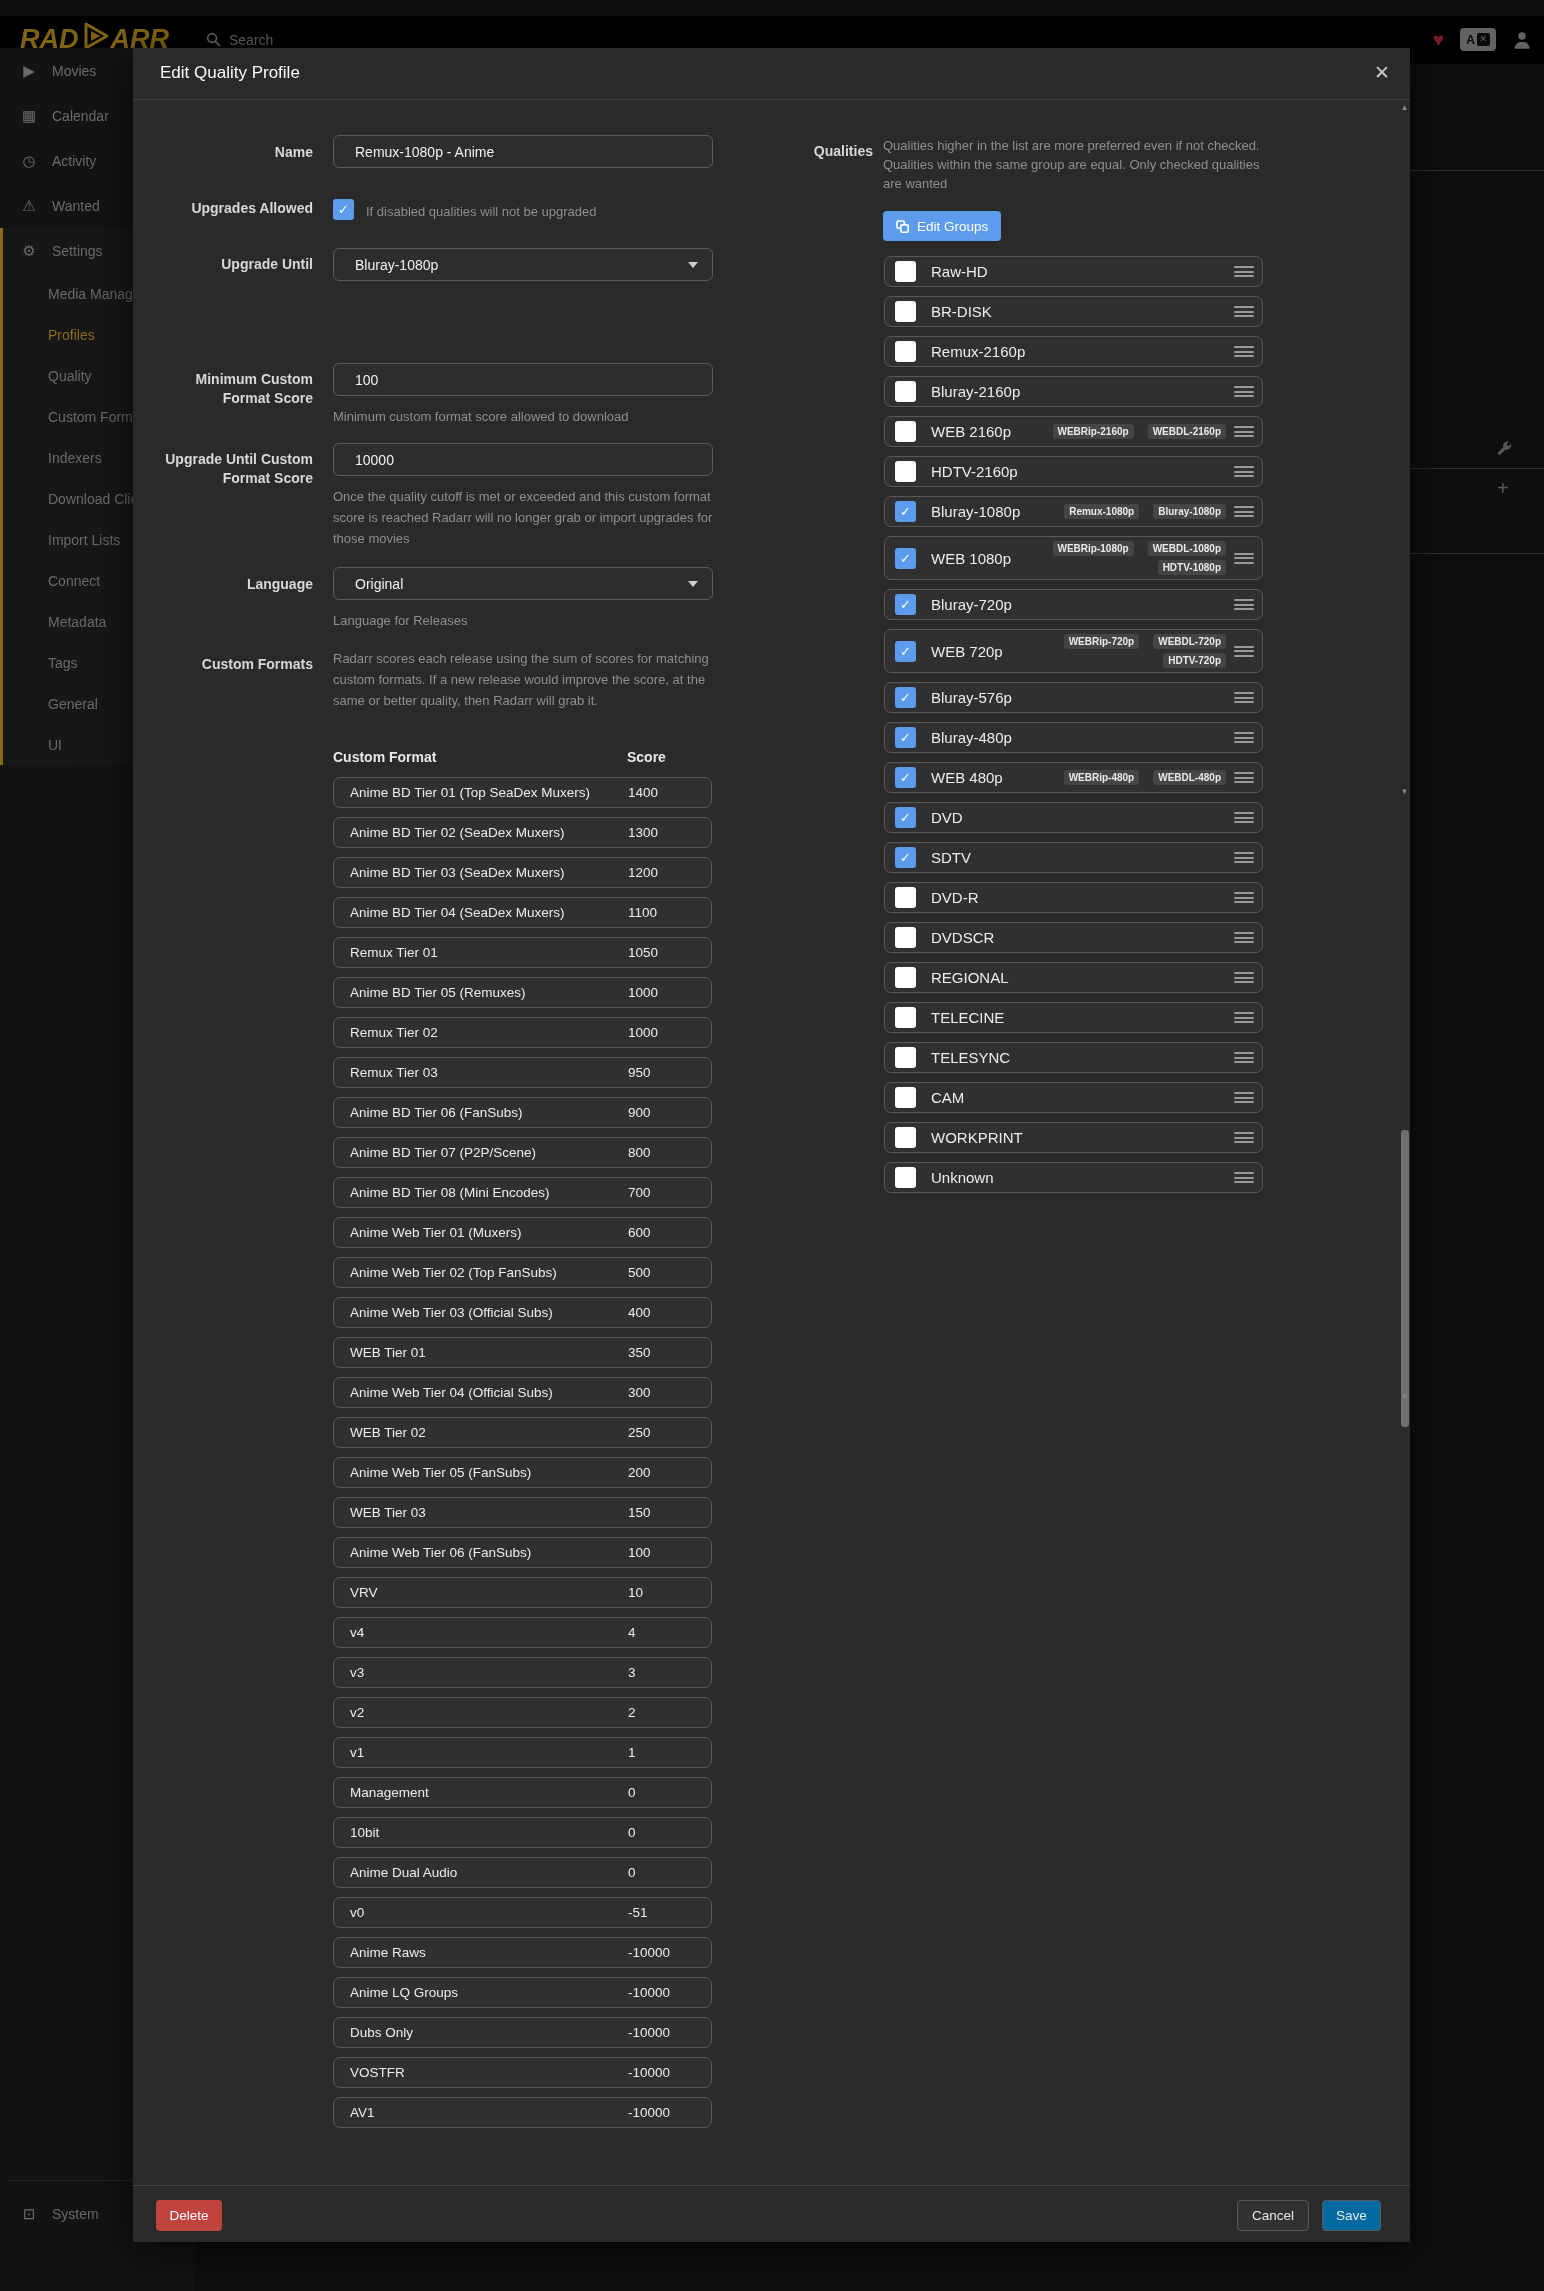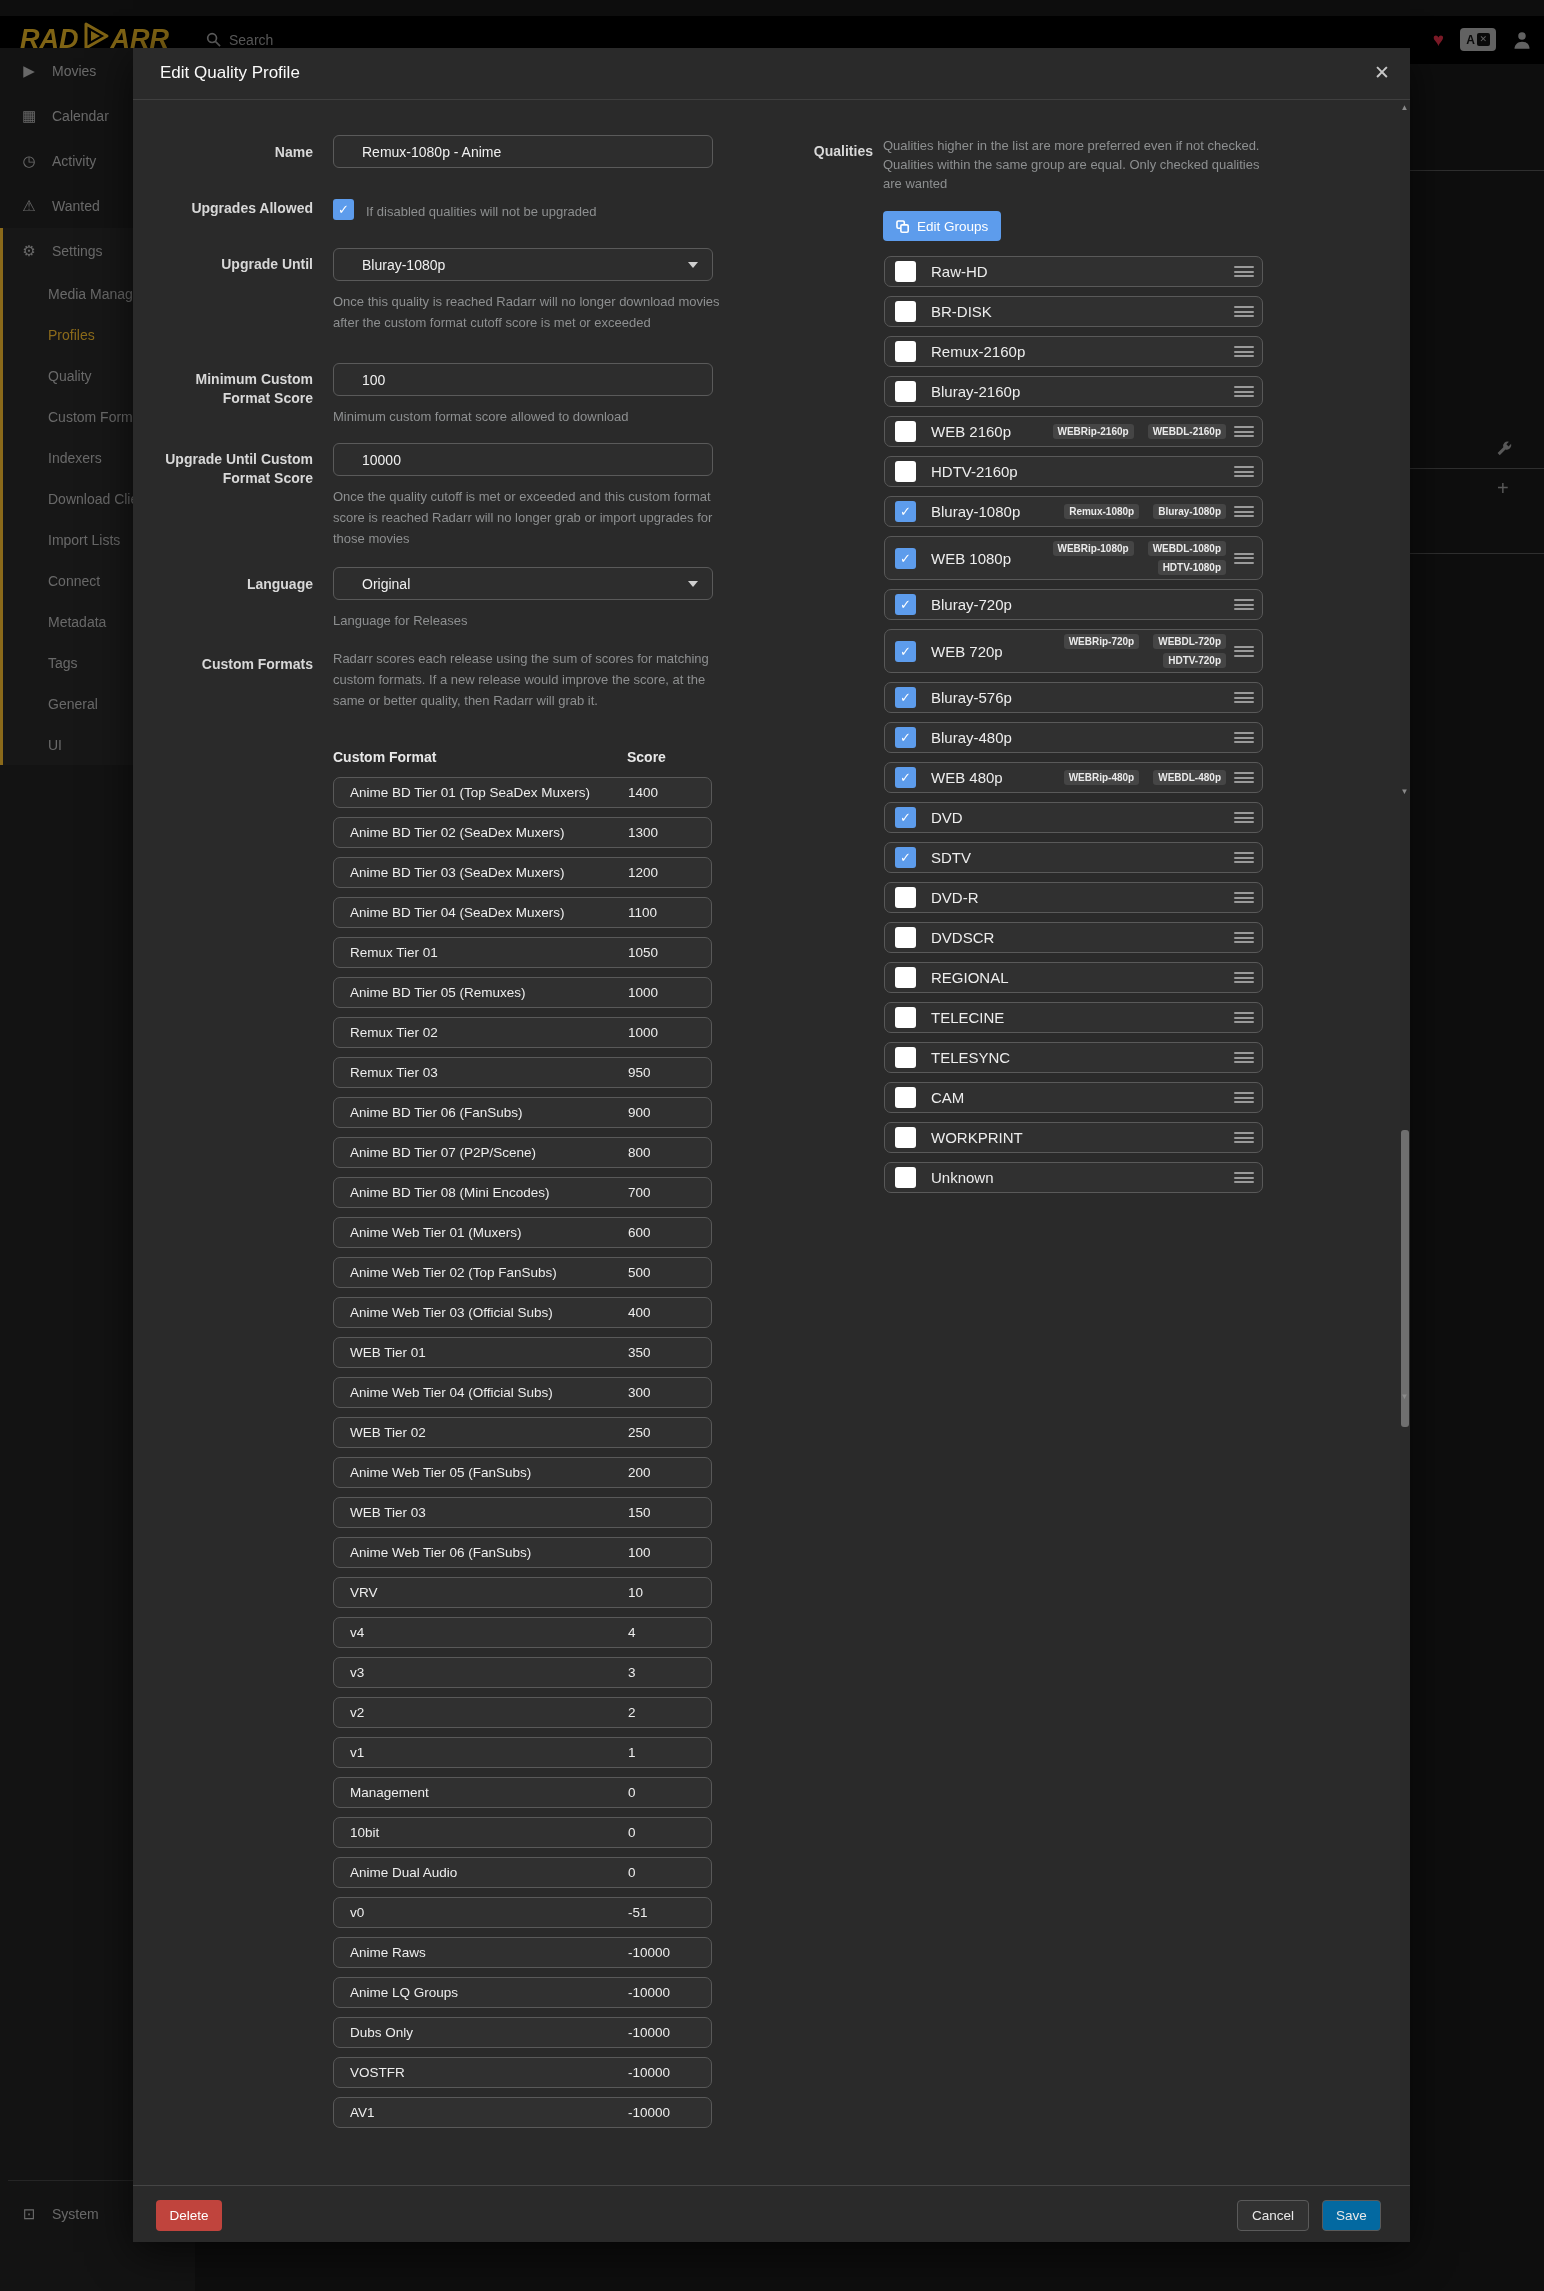--- a/index.html
+++ b/index.html
@@ -45,21 +45,21 @@
     background:#2a2a2a; z-index:10; box-shadow:0 10px 40px rgba(0,0,0,.65); color:#e8e8e8; }
   #modal-header { position:absolute; left:0; top:0; width:100%; height:52px;
     border-bottom:1px solid #3f3f3f; }
   #modal-title { position:absolute; left:27px; top:15px; font-size:17px; color:#fafafa; }
   #modal-close { position:absolute; right:20px; top:13px; font-size:19px; color:#c8c8c8; cursor:pointer; }
 
   .frm-label { position:absolute; left:20px; width:160px; text-align:right;
     font-weight:bold; font-size:14px; color:#d8d8d8; line-height:19px; }
   .input, .select { position:absolute; left:200px; width:380px; height:33px;
     background:#2d2d2d; border:1px solid #5a5a5a; border-radius:6px;
-    display:flex; align-items:center; padding-left:28px; font-size:14px; color:#f0f0f0; }
+    display:flex; align-items:center; padding-left:21px; font-size:14px; color:#f0f0f0; }
   .select .caret { position:absolute; right:14px; top:13px; width:0; height:0;
     border-left:5px solid transparent; border-right:5px solid transparent; border-top:6px solid #cfcfcf; }
   .help { position:absolute; left:200px; color:#8d8f90; font-size:13px; line-height:21px; width:380px; }
   .cb { width:21px; height:21px; border-radius:3px; background:#fff; display:inline-flex;
     align-items:center; justify-content:center; font-size:13px; color:#fff; flex:0 0 21px; }
   .cb.checked { background:#5d9cec; }
 
   
   .tbl-head { position:absolute; font-weight:bold; font-size:14px; color:#e8e8e8; }
   #cf-list { position:absolute; left:200px; top:729px; width:379px;
@@ -230,21 +230,20 @@
 
   <div class="frm-label" style="top:151px;">Upgrades Allowed</div>
   <span class="cb checked abs" style="left:200px; top:151px;">✓</span>
   <div class="help" style="top:153px; left:233px; width:420px;">If disabled qualities will not be upgraded</div>
 
   <div class="frm-label" style="top:207px;">Upgrade Until</div>
   <div class="select" style="top:200px;">
     <span>Bluray-1080p</span>
     <span class="caret"></span>
   </div>
-  <div class="help" style="top:243px; width:388px;">Once this quality is reached Radarr will no longer download movies after the custom format cutoff score is met or exceeded</div>
 
   <div class="frm-label" style="top:322px;">Minimum Custom Format Score</div>
   <div class="input" style="top:315px;">
     <span>100</span>
   </div>
   <div class="help" style="top:358px; width:420px;">Minimum custom format score allowed to download</div>
 
   <div class="frm-label" style="top:402px;">Upgrade Until Custom Format Score</div>
   <div class="input" style="top:395px;">
     <span>10000</span>

